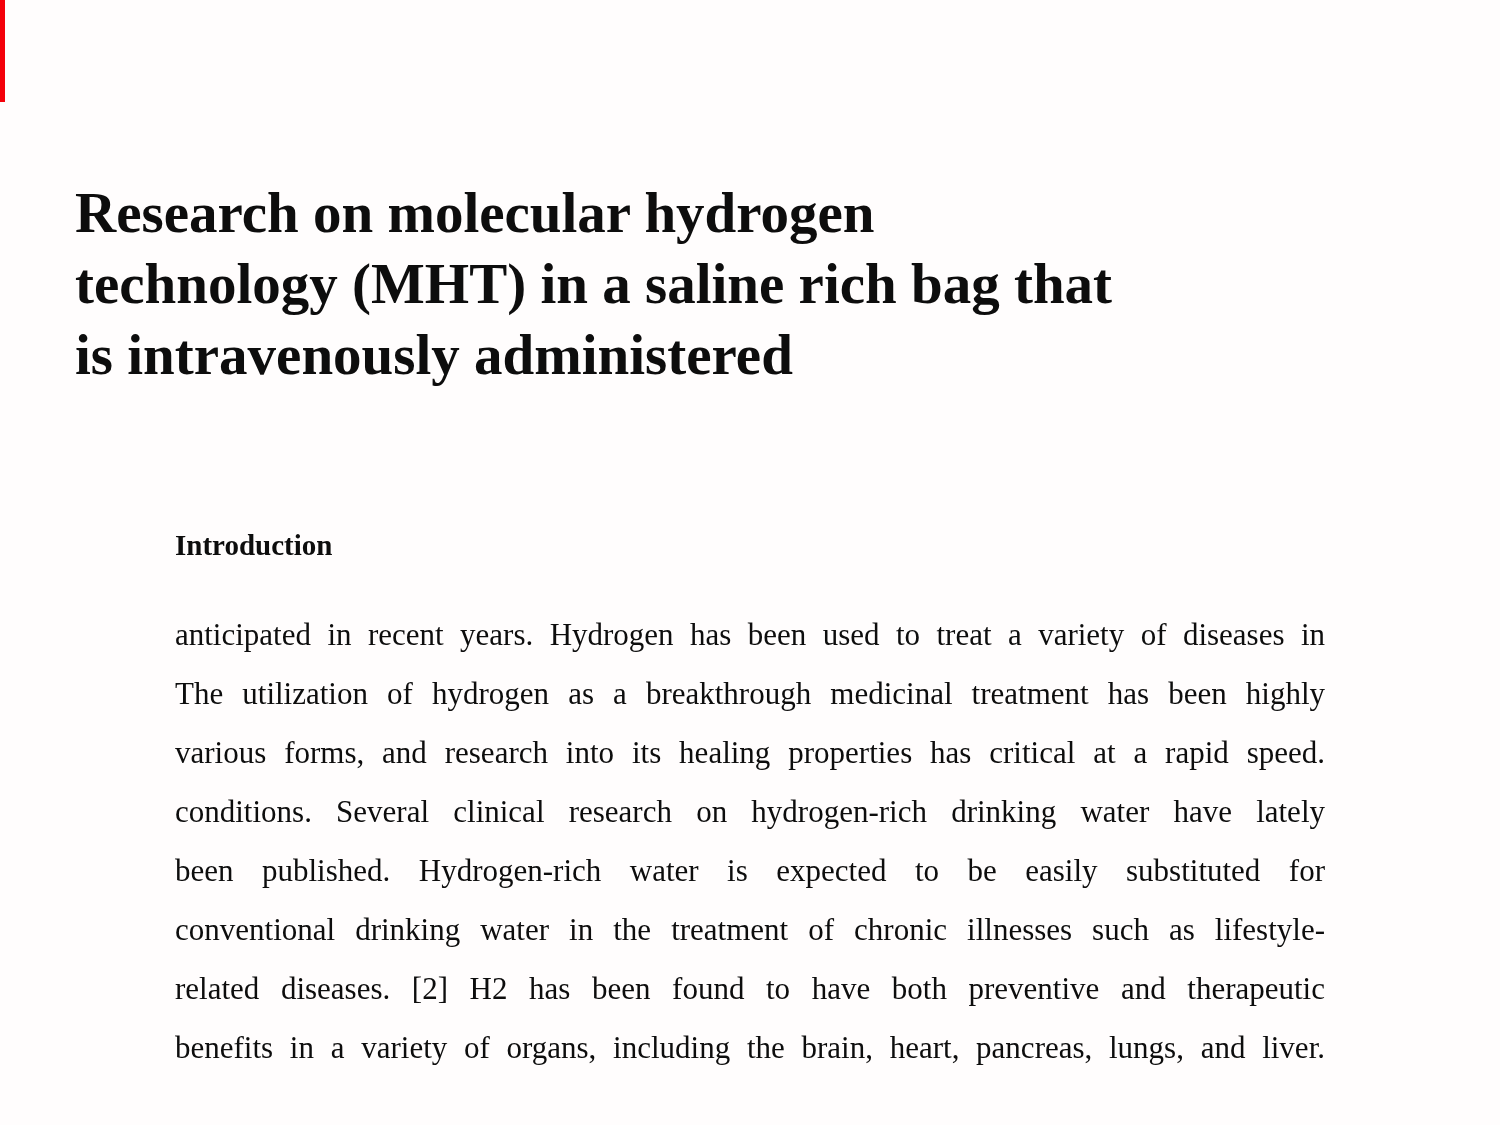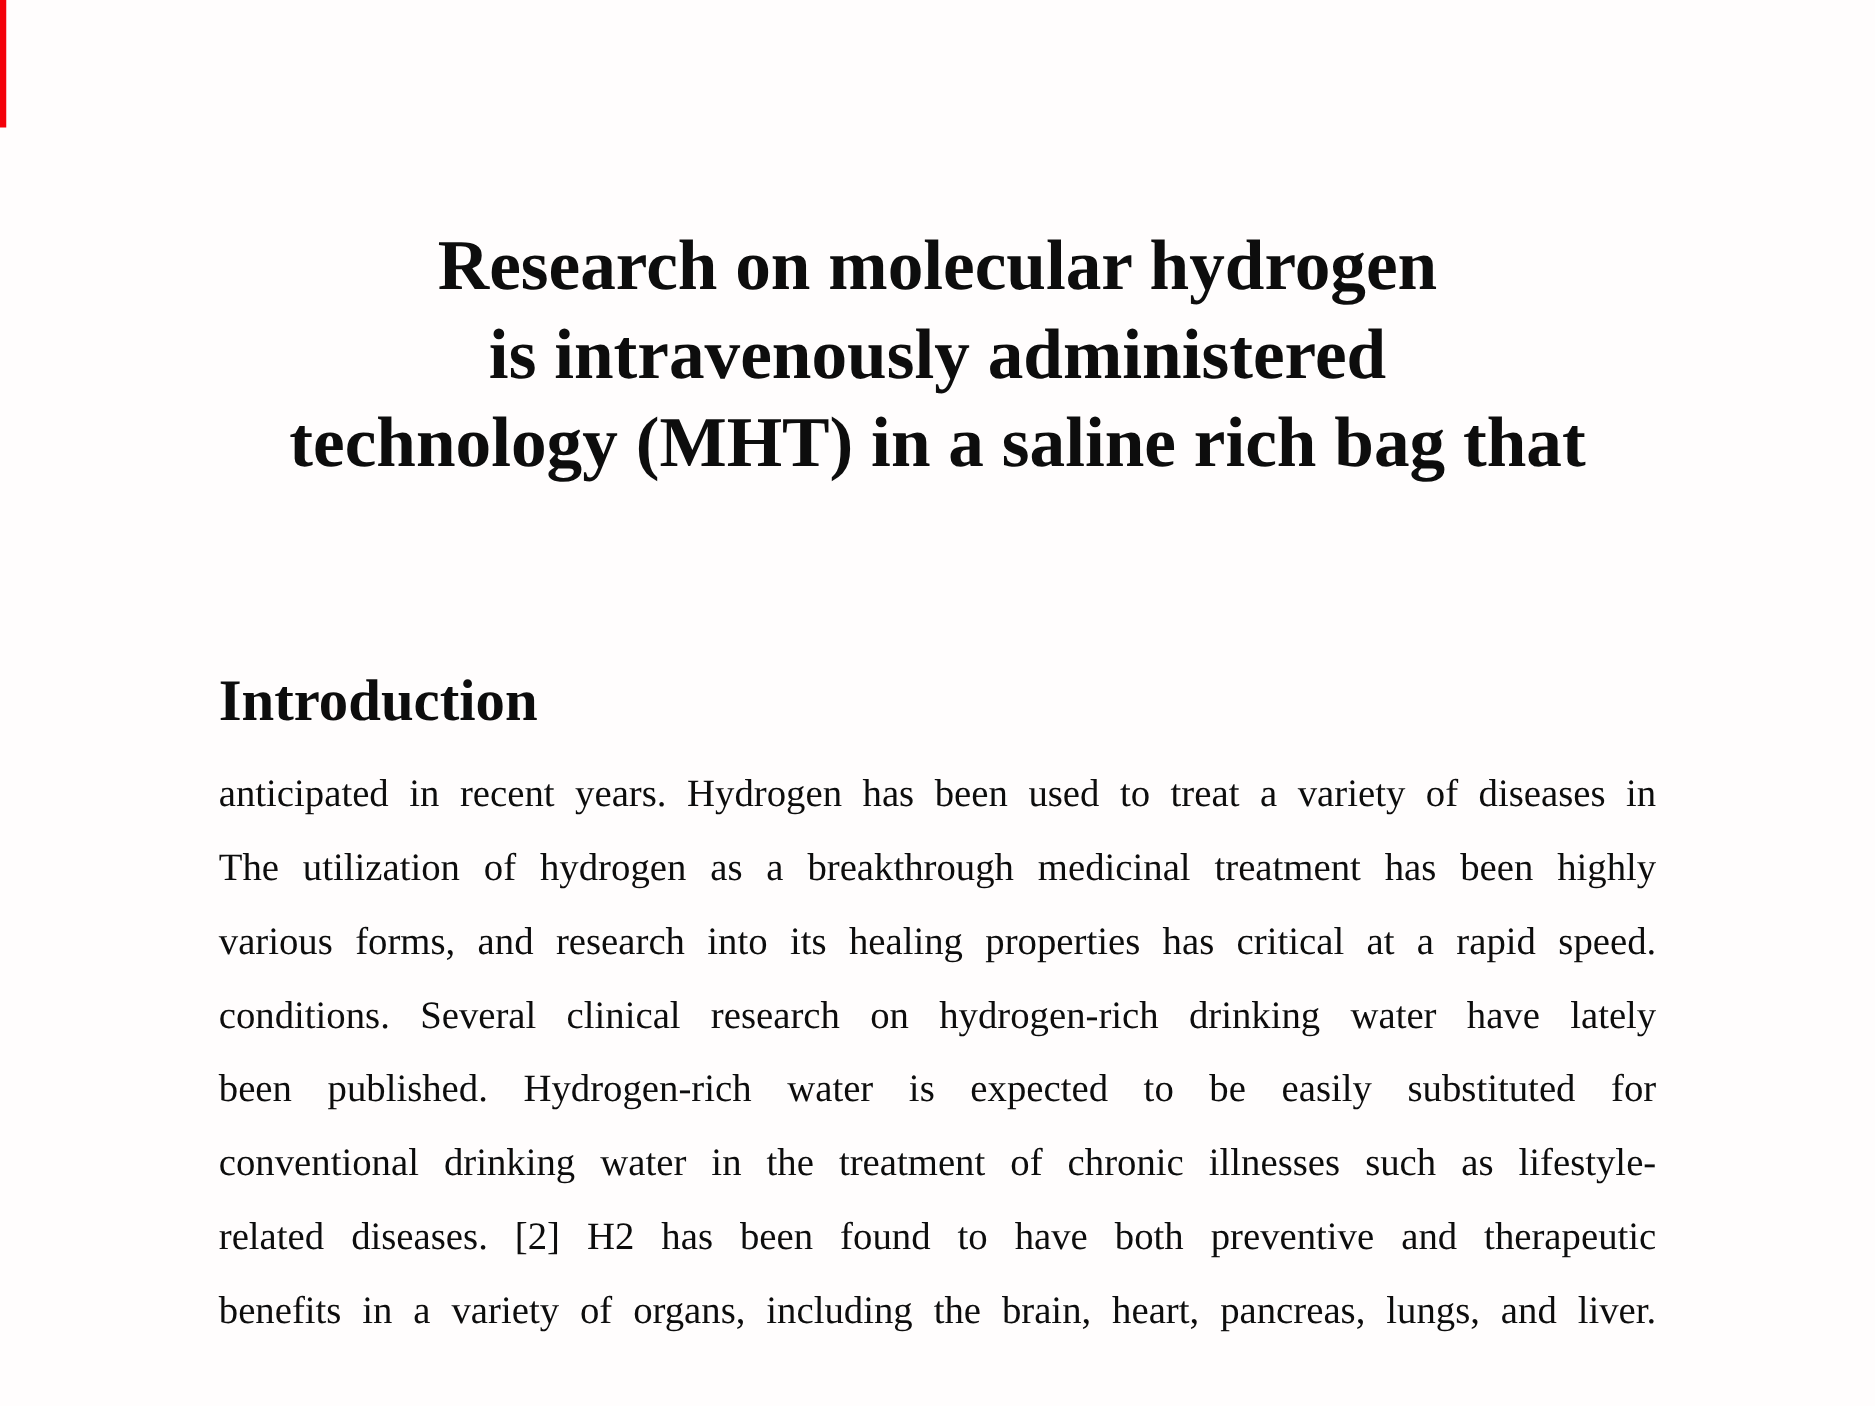--- a/index.html
+++ b/index.html
@@ -25,32 +25,32 @@
     background: #f40009;
   }
   .doc-title {
     position: absolute;
     left: 75px;
     top: 177px;
     width: 1350px;
     font-size: 57px;
     font-weight: bold;
     line-height: 71px;
-    text-align: center;
+    text-align: left;
     letter-spacing: 0px;
   }
   .doc-title .title-line {
     white-space: nowrap;
   }
   .section-heading {
     position: absolute;
     left: 175px;
-    top: 535px;
+    top: 519px;
     width: 1150px;
-    font-size: 47px;
+    font-size: 29px;
     font-weight: bold;
     line-height: 52px;
     white-space: nowrap;
   }
   .paragraph {
     position: absolute;
     left: 175px;
     top: 605px;
     width: 1150px;
     font-size: 31px;
@@ -64,22 +64,22 @@
 </style>
 </head>
 <body>
 
 <div class="page">
 
   <div class="red-marker"></div>
 
   <div class="doc-title">
     <div class="title-line">Research on molecular hydrogen</div>
+    <div class="title-line">technology (MHT) in a saline rich bag that</div>
     <div class="title-line">is intravenously administered</div>
-    <div class="title-line">technology (MHT) in a saline rich bag that</div>
   </div>
 
   <div class="section-heading">Introduction</div>
 
   <div class="paragraph">
     <div class="body-line">anticipated in recent years. Hydrogen has been used to treat a variety of diseases in</div>
     <div class="body-line">The utilization of hydrogen as a breakthrough medicinal treatment has been highly</div>
     <div class="body-line">various forms, and research into its healing properties has critical at a rapid speed.</div>
     <div class="body-line">conditions. Several clinical research on hydrogen-rich drinking water have lately</div>
     <div class="body-line">been published. Hydrogen-rich water is expected to be easily substituted for</div>

